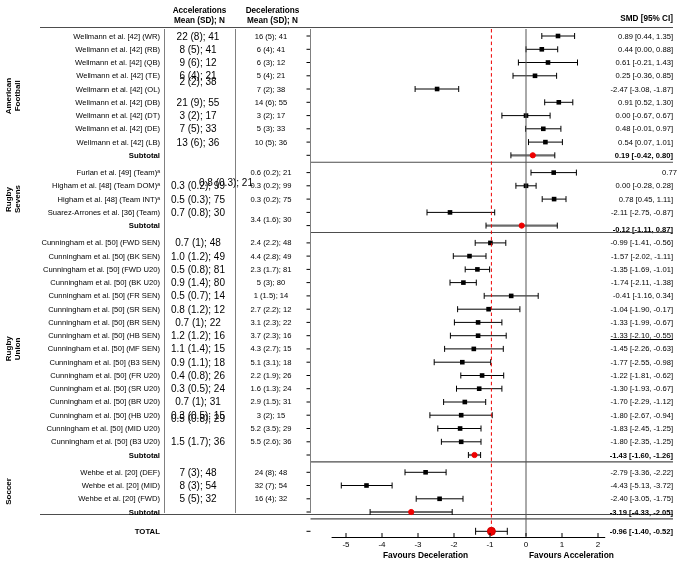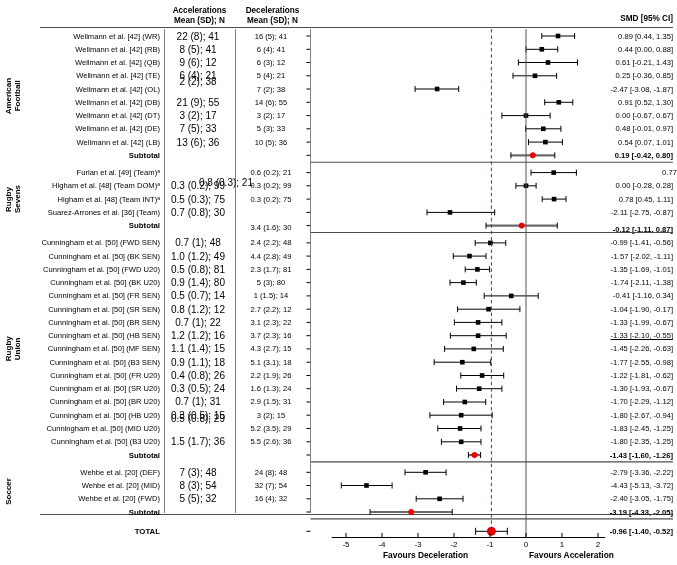--- a/index.html
+++ b/index.html
@@ -187,21 +187,21 @@
       <div class="study" style="top: 181.338px;">Higham et al. [48] (Team DOM)ᵃ</div>
       <div class="acc" style="top: 181.338px;">0.3 (0.2); 99</div>
       <div class="dec" style="top: 181.338px;">0.3 (0.2); 99</div>
       <div class="smd" style="top: 181.338px;">0.00 [-0.28, 0.28]</div>
       <div class="study" style="top: 194.598px;">Higham et al. [48] (Team INT)ᵃ</div>
       <div class="acc" style="top: 194.598px;">0.5 (0.3); 75</div>
       <div class="dec" style="top: 194.598px;">0.3 (0.2); 75</div>
       <div class="smd" style="top: 194.598px;">0.78 [0.45, 1.11]</div>
       <div class="study" style="top: 207.858px;">Suarez-Arrones et al. [36] (Team)</div>
       <div class="acc" style="top: 207.858px;">0.7 (0.8); 30</div>
-      <div class="dec" style="top: 223px;">3.4 (1.6); 30</div>
+      <div class="dec" style="top: 215px;">3.4 (1.6); 30</div>
       <div class="smd" style="top: 207.858px;">-2.11 [-2.75, -0.87]</div>
       <div class="subtotal-label" style="top: 221.118px;">Subtotal</div>
       <div class="smd bold" style="top: 225px;">-0.12 [-1.11, 0.87]</div>
       <div class="study" style="top: 238.356px;">Cunningham et al. [50] (FWD SEN)</div>
       <div class="acc" style="top: 238.356px;">0.7 (1); 48</div>
       <div class="dec" style="top: 238.356px;">2.4 (2.2); 48</div>
       <div class="smd" style="top: 238.356px;">-0.99 [-1.41, -0.56]</div>
       <div class="study" style="top: 251.616px;">Cunningham et al. [50] (BK SEN)</div>
       <div class="acc" style="top: 251.616px;">1.0 (1.2); 49</div>
       <div class="dec" style="top: 251.616px;">4.4 (2.8); 49</div>

